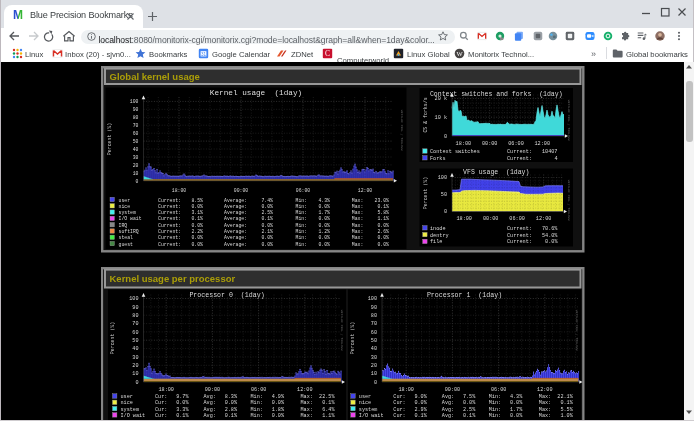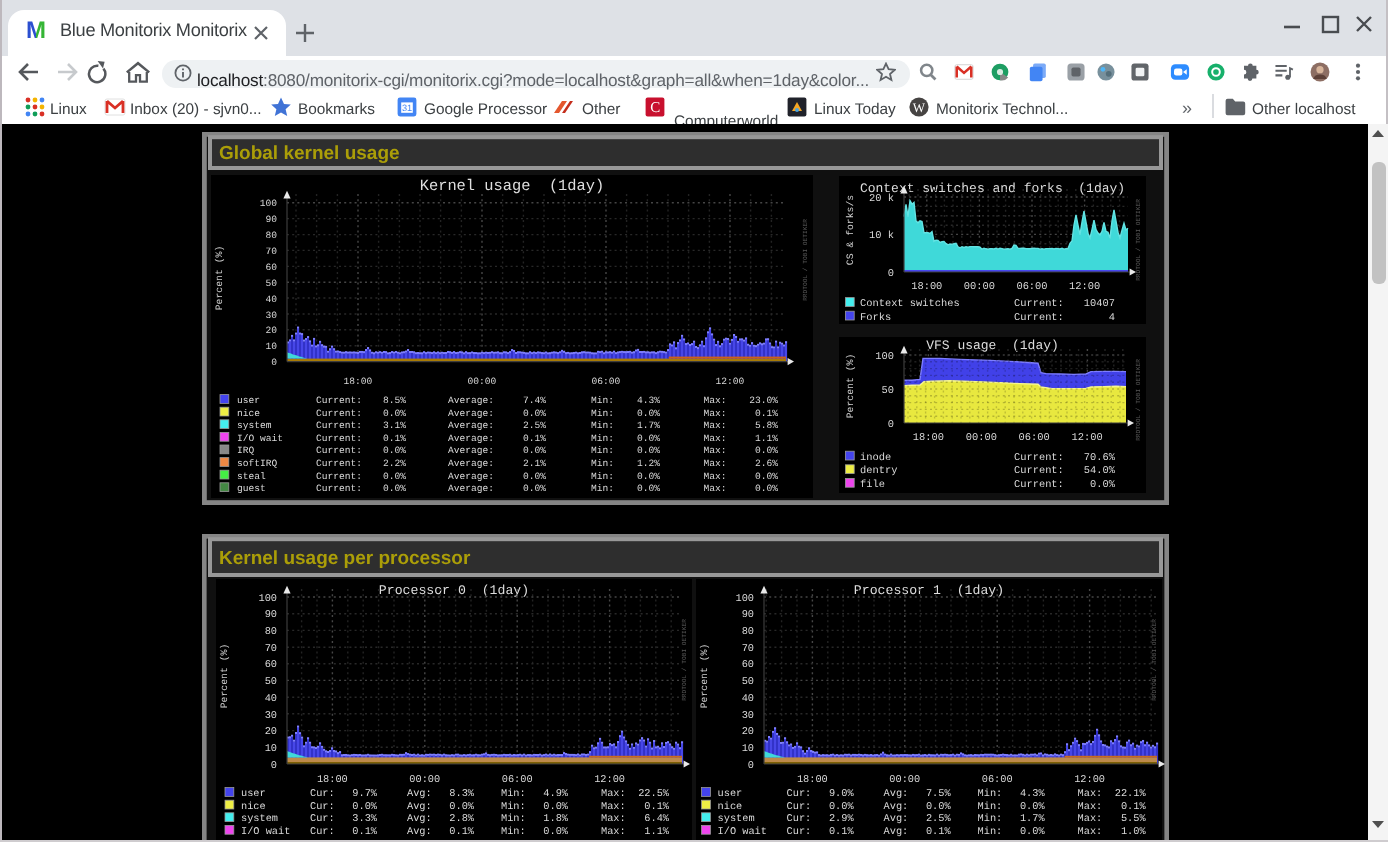--- a/index.html
+++ b/index.html
@@ -18,21 +18,21 @@
         <clipPath id="ml">
           <rect x="0" y="0" width="6" height="11"></rect>
         </clipPath>
         <clipPath id="mr">
           <rect x="6" y="0" width="6" height="11"></rect>
         </clipPath>
       </defs>
       <text x="6" y="10" text-anchor="middle" font-family="Liberation Sans" font-weight="bold" font-size="12px" fill="#2b4fd0" clip-path="url(#ml)">M</text>
       <text x="6" y="10" text-anchor="middle" font-family="Liberation Sans" font-weight="bold" font-size="12px" fill="#35b535" clip-path="url(#mr)">M</text>
     </svg>
-<div class="abs" style="left:30px;top:10.2px;letter-spacing:-0.15px;font:9.1px 'Liberation Sans',sans-serif;color:#3c4043">Blue Monitorix Monitorix</div>
+<div class="abs" style="left:30px;top:10.2px;letter-spacing:-0.15px;font:9.1px 'Liberation Sans',sans-serif;color:#3c4043">Blue Precision Bookmarks</div>
 <svg class="abs" style="left:126px;top:12px" width="9" height="9" viewBox="0 0 9 9">
       <path d="M1.5 1.5 L7.5 7.5 M7.5 1.5 L1.5 7.5" stroke="#5f6368" stroke-width="1.1"></path>
     </svg>
 <svg class="abs" style="left:147px;top:11px" width="11" height="11" viewBox="0 0 11 11">
       <path d="M5.5 1 L5.5 10 M1 5.5 L10 5.5" stroke="#5f6368" stroke-width="1.2"></path>
     </svg>
 <svg class="abs" style="left:639px;top:6px" width="52" height="13" viewBox="0 0 52 13">
       <path d="M3 7.5 L11 7.5" stroke="#494c50" stroke-width="1.3"></path>
       <rect x="22.5" y="2.5" width="7.5" height="7.5" fill="none" stroke="#494c50" stroke-width="1.2"></rect>
       <path d="M39.5 2.5 L46.5 9.5 M46.5 2.5 L39.5 9.5" stroke="#494c50" stroke-width="1.2"></path>
@@ -134,48 +134,48 @@
 <div class="abs" style="left:65px;top:49.8px;font:7.7px 'Liberation Sans',sans-serif;color:#3c4043">Inbox (20) - sjvn0...</div>
 <svg class="abs" style="left:135px;top:48px" width="11" height="11" viewBox="0 0 11 11">
       <path d="M5.5 0.8 L7 4 L10.4 4.3 L7.8 6.6 L8.6 10 L5.5 8.2 L2.4 10 L3.2 6.6 L0.6 4.3 L4 4 Z" fill="#4073d6"></path>
     </svg>
 <div class="abs" style="left:149px;top:49.8px;font:7.7px 'Liberation Sans',sans-serif;color:#3c4043">Bookmarks</div>
 <svg class="abs" style="left:198px;top:48px" width="11" height="11" viewBox="0 0 11 11">
       <rect x="0.8" y="0.8" width="9.4" height="9.4" rx="1.2" fill="#4285f4"></rect>
       <rect x="2.6" y="3.2" width="5.8" height="5.2" fill="#fff"></rect>
       <text x="5.5" y="7.6" font-family="Liberation Sans" font-size="4.6px" fill="#4285f4" text-anchor="middle">31</text>
     </svg>
-<div class="abs" style="left:212px;top:49.8px;font:7.7px 'Liberation Sans',sans-serif;color:#3c4043">Google Processor</div>
+<div class="abs" style="left:212px;top:49.8px;font:7.7px 'Liberation Sans',sans-serif;color:#3c4043">Google Calendar</div>
 <svg class="abs" style="left:276px;top:48px" width="11" height="11" viewBox="0 0 11 11">
       <path d="M1 8.5 L5 2.5 L7.5 2.5 L3.5 8.5 Z" fill="#e4572e"></path>
       <path d="M5 8.5 L9 2.5 L10.5 2.5 L6.5 8.5 Z" fill="#c42e1c"></path>
     </svg>
-<div class="abs" style="left:291px;top:49.8px;font:7.7px 'Liberation Sans',sans-serif;color:#3c4043">Other</div>
+<div class="abs" style="left:291px;top:49.8px;font:7.7px 'Liberation Sans',sans-serif;color:#3c4043">ZDNet</div>
 <svg class="abs" style="left:322px;top:48px" width="11" height="11" viewBox="0 0 11 11">
       <rect x="0.8" y="0.8" width="9.4" height="9.4" rx="1" fill="#c8102e"></rect>
       <text x="5.6" y="8.2" font-family="Liberation Serif" font-size="7.5px" fill="#fff" text-anchor="middle">C</text>
     </svg>
 <div class="abs" style="left:337px;top:56px;font:7.7px 'Liberation Sans',sans-serif;color:#3c4043">Computerworld</div>
 <svg class="abs" style="left:393px;top:48px" width="11" height="11" viewBox="0 0 11 11">
       <rect x="0.8" y="0.8" width="9.4" height="9.4" rx="1" fill="#20222a"></rect>
       <path d="M3 7.5 L5.5 3 L8 7.5 Z" fill="#f5a623"></path>
       <circle cx="5.5" cy="7" r="1" fill="#4aa3df"></circle>
     </svg>
-<div class="abs" style="left:407px;top:49.8px;font:7.7px 'Liberation Sans',sans-serif;color:#3c4043">Linux Today</div>
+<div class="abs" style="left:407px;top:49.8px;font:7.7px 'Liberation Sans',sans-serif;color:#3c4043">Linux Global</div>
 <svg class="abs" style="left:454px;top:48px" width="11" height="11" viewBox="0 0 11 11">
       <circle cx="5.5" cy="5.5" r="4.8" fill="#464342"></circle>
       <text x="5.5" y="8" font-family="Liberation Serif" font-size="6.5px" fill="#fff" text-anchor="middle">W</text>
     </svg>
 <div class="abs" style="left:468px;top:49.8px;font:7.7px 'Liberation Sans',sans-serif;color:#3c4043">Monitorix Technol...</div>
 <div class="abs" style="left:591px;top:48.6px;font:9px 'Liberation Sans',sans-serif;color:#5f6368">»</div>
 <div class="abs" style="left:606px;top:47px;width:1px;height:12px;background:#dadce0"></div>
 <svg class="abs" style="left:612px;top:48px" width="11" height="11" viewBox="0 0 11 11">
       <path d="M0.8 2.4 a1 1 0 0 1 1 -1 h2.6 l1.2 1.4 h4 a1 1 0 0 1 1 1 v4.8 a1 1 0 0 1 -1 1 H1.8 a1 1 0 0 1 -1 -1 Z" fill="#5f6368"></path>
     </svg>
-<div class="abs" style="left:626px;top:49.8px;font:7.7px 'Liberation Sans',sans-serif;color:#3c4043">Other localhost</div>
+<div class="abs" style="left:626px;top:49.8px;font:7.7px 'Liberation Sans',sans-serif;color:#3c4043">Global bookmarks</div>
 <svg id="content" width="684" height="359" viewBox="0 62 684 359" style="position:absolute;left:0;top:62px">
       <rect x="0" y="62" width="684" height="359" fill="#000"></rect>
       <rect x="102.2" y="67.2" width="481.1" height="184.1" fill="#101010" stroke="#858585" stroke-width="2.4"></rect>
       <rect x="105" y="68.6" width="475.5" height="15.4" fill="#2e2e2e" stroke="#989898" stroke-width="2"></rect>
       <text x="109.5" y="79.6" font-family="Liberation Sans" font-size="9.5px" fill="#ab9e08" font-weight="bold">Global kernel usage</text>
       <path d="M102.2,422 L102.2,268.2 L583.3,268.2 L583.3,422" fill="none" stroke="#858585" stroke-width="2.4"></path>
       <rect x="103.4" y="269.4" width="478.7" height="152.6" fill="#101010"></rect>
       <rect x="105" y="269.6" width="475.5" height="17.9" fill="#2e2e2e" stroke="#989898" stroke-width="2"></rect>
       <text x="109.5" y="281.85" font-family="Liberation Sans" font-size="9.5px" fill="#ab9e08" font-weight="bold">Kernel usage per processor</text>
       <rect x="105.5" y="87.5" width="301.0" height="161.5" fill="#000000"></rect>

